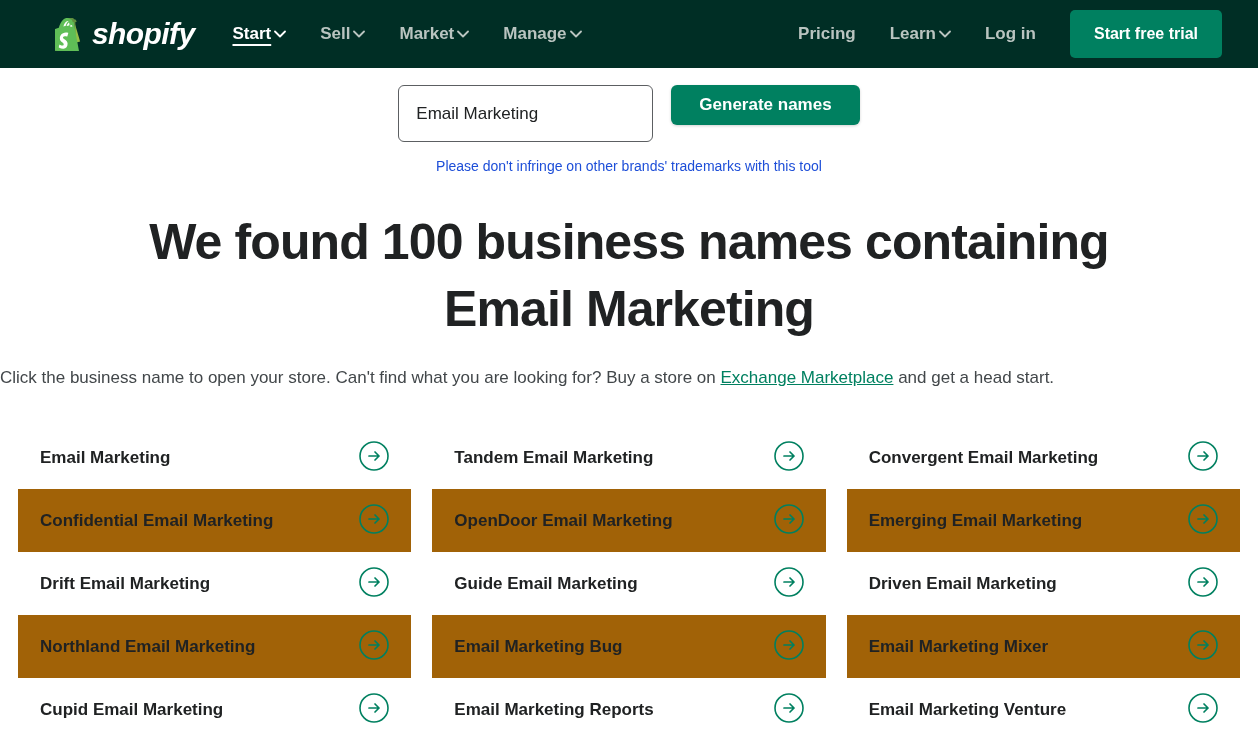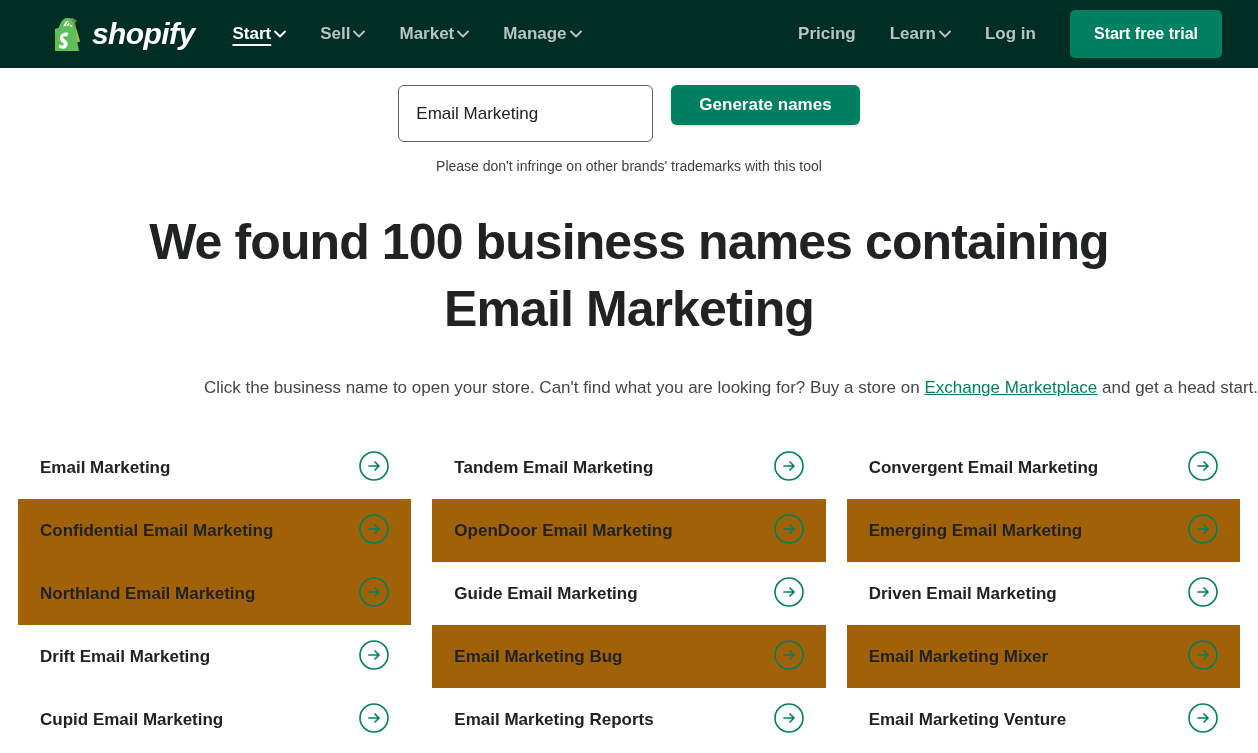--- a/index.html
+++ b/index.html
@@ -121,38 +121,38 @@
     border-radius: 6px;
     padding: 0 28px;
     cursor: pointer;
     font-family: inherit;
     box-shadow: 0 1px 3px rgba(0,0,0,.18);
   }
 
   .disclaimer {
     margin-top: 16px;
     font-size: 14px;
-    color: #404040;
+    color: #1d4ed8;
   }
 
   
   .headline {
     margin: 35px auto 17px;
     width: 1010px;
     text-align: center;
     font-size: 50px;
     line-height: 1.33;
     font-weight: bold;
     color: #202223;
     letter-spacing: -0.9px;
   }
 
   .subline {
-    margin-top: 36px;
-    text-align: right;
+    margin-top: 26px;
+    text-align: left;
     font-size: 17px;
     color: #42474a;
   }
 
   .subline a {
     color: #008060;
     text-decoration: underline;
     font-weight: normal;
   }
 
@@ -288,39 +288,39 @@
     </div>
     <div class="name-row alt">
       <span class="name-text">Confidential Email Marketing</span>
       <span class="arrow-btn">
         <svg width="30" height="30" viewBox="0 0 30 30">
             <circle cx="15" cy="15" r="14" fill="none" stroke="#008060" stroke-width="1.6"></circle>
             <path d="M10 15h10M16 11l4 4-4 4" fill="none" stroke="#008060" stroke-width="1.7" stroke-linecap="round" stroke-linejoin="round"></path>
           </svg>
       </span>
     </div>
+    <div class="name-row">
+      <span class="name-text">Drift Email Marketing</span>
+      <span class="arrow-btn">
+        <svg width="30" height="30" viewBox="0 0 30 30">
+            <circle cx="15" cy="15" r="14" fill="none" stroke="#008060" stroke-width="1.6"></circle>
+            <path d="M10 15h10M16 11l4 4-4 4" fill="none" stroke="#008060" stroke-width="1.7" stroke-linecap="round" stroke-linejoin="round"></path>
+          </svg>
+      </span>
+    </div>
     <div class="name-row alt">
       <span class="name-text">Northland Email Marketing</span>
       <span class="arrow-btn">
         <svg width="30" height="30" viewBox="0 0 30 30">
             <circle cx="15" cy="15" r="14" fill="none" stroke="#008060" stroke-width="1.6"></circle>
             <path d="M10 15h10M16 11l4 4-4 4" fill="none" stroke="#008060" stroke-width="1.7" stroke-linecap="round" stroke-linejoin="round"></path>
           </svg>
       </span>
     </div>
     <div class="name-row">
-      <span class="name-text">Drift Email Marketing</span>
-      <span class="arrow-btn">
-        <svg width="30" height="30" viewBox="0 0 30 30">
-            <circle cx="15" cy="15" r="14" fill="none" stroke="#008060" stroke-width="1.6"></circle>
-            <path d="M10 15h10M16 11l4 4-4 4" fill="none" stroke="#008060" stroke-width="1.7" stroke-linecap="round" stroke-linejoin="round"></path>
-          </svg>
-      </span>
-    </div>
-    <div class="name-row">
       <span class="name-text">Cupid Email Marketing</span>
       <span class="arrow-btn">
         <svg width="30" height="30" viewBox="0 0 30 30">
             <circle cx="15" cy="15" r="14" fill="none" stroke="#008060" stroke-width="1.6"></circle>
             <path d="M10 15h10M16 11l4 4-4 4" fill="none" stroke="#008060" stroke-width="1.7" stroke-linecap="round" stroke-linejoin="round"></path>
           </svg>
       </span>
     </div>
   </div>
 

